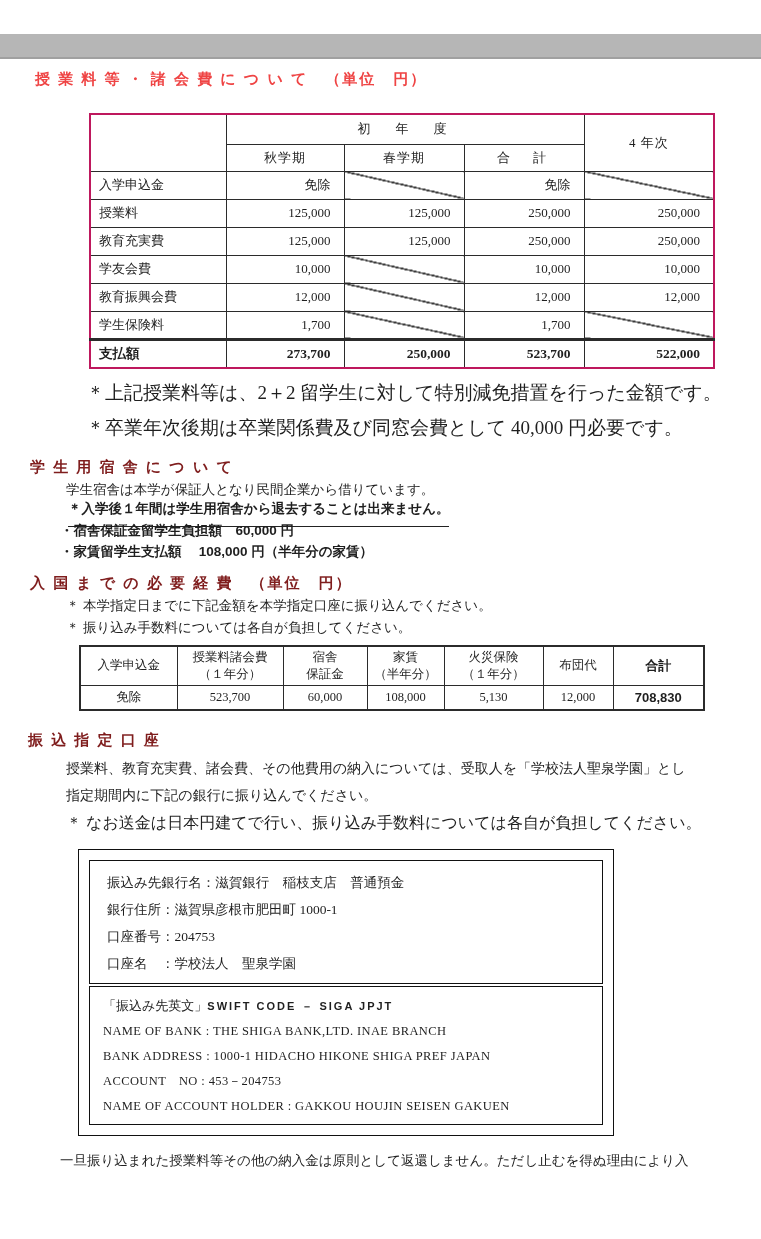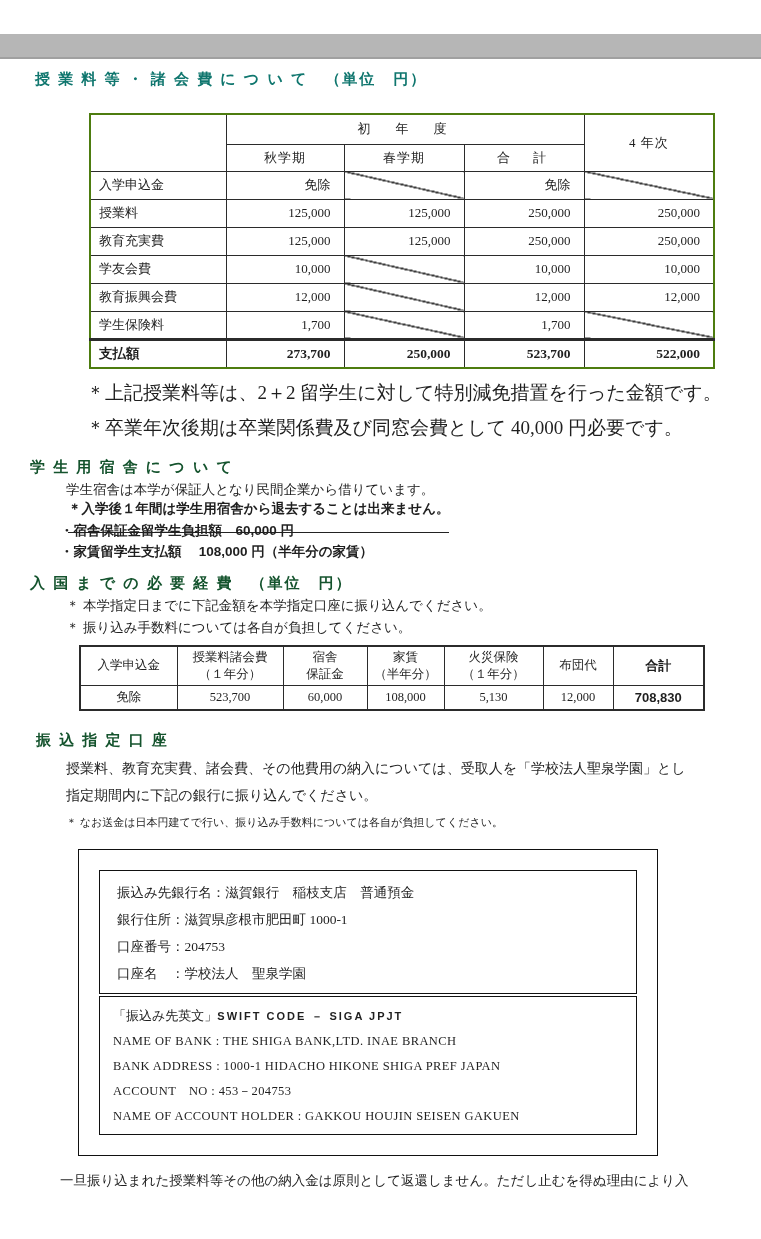--- a/index.html
+++ b/index.html
@@ -10,27 +10,27 @@
     color:#1f1f1f;
     -webkit-font-smoothing:antialiased;
   }
   .top-bar {
     margin-top:34px; height:25px; width:761px;
     background:#b6b6b6; border-bottom:2px solid #a0a0a0;
   }
   .doc-title {
     margin:11px 0 0 35px;
     font-family:"Liberation Sans","DejaVu Sans",sans-serif;
-    font-weight:bold; font-size:15px; letter-spacing:2px; color:#0f766e;
+    font-weight:bold; font-size:15px; letter-spacing:2px; color:#ef4444;
   }
   
   table { border-collapse:collapse; table-layout:fixed; }
   .fee-table {
     margin:24px 0 0 89px; width:624px;
-    border:2px solid #4d7c0f; font-size:13px;
+    border:2px solid #be185d; font-size:13px;
   }
   .fee-table th, .fee-table td { border:1px solid #2b2b2b; font-weight:normal; }
   .fee-table col.c0{width:136px} .fee-table col.c1{width:118px}
   .fee-table col.c2{width:120px} .fee-table col.c3{width:120px}
   .fee-table col.c4{width:130px}
   .fee-table .hrow1 th { height:30px; text-align:center; letter-spacing:6px; }
   .fee-table .hrow2 th { height:27px; text-align:center; letter-spacing:1px; }
   .fee-table td { height:28px; }
   .fee-table td.lbl { text-align:left; padding-left:8px; }
   .fee-table td.num { text-align:right; padding-right:13px; }
@@ -40,31 +40,31 @@
     background-image:linear-gradient(to top right,
       transparent calc(50% - 0.8px), #3a3a3a calc(50% - 0.8px),
       #3a3a3a calc(50% + 0.8px), transparent calc(50% + 0.8px));
   }
   
   .fee-note { margin:11px 0 0 86px; font-size:19px; }
   .fee-note + .fee-note { margin-top:9px; }
   
   .sec-heading {
     font-family:"Liberation Sans","DejaVu Sans",sans-serif;
-    font-weight:bold; font-size:15px; letter-spacing:2px; color:#14532d;
+    font-weight:bold; font-size:15px; letter-spacing:2px; color:#7f1d1d;
     margin-left:30px;
   }
   
   .dorm-heading { margin-top:17px; }
   .dorm-intro { margin:3px 0 0 66px; font-size:13.5px; line-height:19px; }
   .dorm-warning {
     margin:1px 0 0 68px; font-size:13.5px; line-height:18px;
     font-family:"Liberation Sans","DejaVu Sans",sans-serif; font-weight:bold;
   }
-  .dorm-warning span { border-bottom:1.5px solid #222; padding-bottom:16px; }
+  .dorm-warning span { border-bottom:1.5px solid #222; padding-bottom:10px; }
   .dorm-item {
     margin:4px 0 0 60px; font-size:13.5px; line-height:17px;
     font-family:"Liberation Sans","DejaVu Sans",sans-serif; font-weight:bold;
   }
   
   .entry-heading { margin-top:14px; }
   .entry-note { margin:4px 0 0 66px; font-size:13.5px; line-height:18px; }
   .entry-table {
     margin:8px 0 0 79px; width:624px;
     border:2px solid #2b2b2b; font-size:12.5px;
@@ -74,26 +74,26 @@
   .entry-table td { height:25px; }
   .entry-table col.e0{width:97px}  .entry-table col.e1{width:106px}
   .entry-table col.e2{width:84px}  .entry-table col.e3{width:77px}
   .entry-table col.e4{width:99px}  .entry-table col.e5{width:70px}
   .entry-table col.e6{width:91px}
   .entry-table th.bold, .entry-table td.bold {
     font-weight:bold; font-size:13px;
     font-family:"Liberation Sans","DejaVu Sans",sans-serif;
   }
   
-  .transfer-heading { margin-top:20px; margin-left:36px; }
+  .transfer-heading { margin-top:20px; margin-left:28px; }
   .transfer-para { margin:5px 0 0 66px; font-size:14px; line-height:27px; }
-  .transfer-note { margin:0 0 0 66px; font-size:11px; line-height:27px; }
+  .transfer-note { margin:0 0 0 66px; font-size:16px; line-height:27px; }
   .bank-box {
-    margin:13px 0 0 78px; width:580px;
-    border:1.5px solid #111; padding:20px;
+    margin:13px 0 0 78px; width:536px;
+    border:1.5px solid #111; padding:10px;
   }
   .bank-inner { border:1px solid #111; }
   .bank-jp { padding:8px 6px 6px 17px; }
   .bank-jp .bank-line { font-size:13.5px; line-height:27px; }
   .bank-en { margin-top:2px; padding:6px 6px 5px 13px; }
   .bank-en .bank-line { font-size:12.5px; line-height:25px; letter-spacing:0.4px; }
   .swift-line { font-size:13px; line-height:25px; }
   .swift-code {
     font-family:"Liberation Sans","DejaVu Sans",sans-serif;
     font-weight:bold; letter-spacing:2px; font-size:11px;

